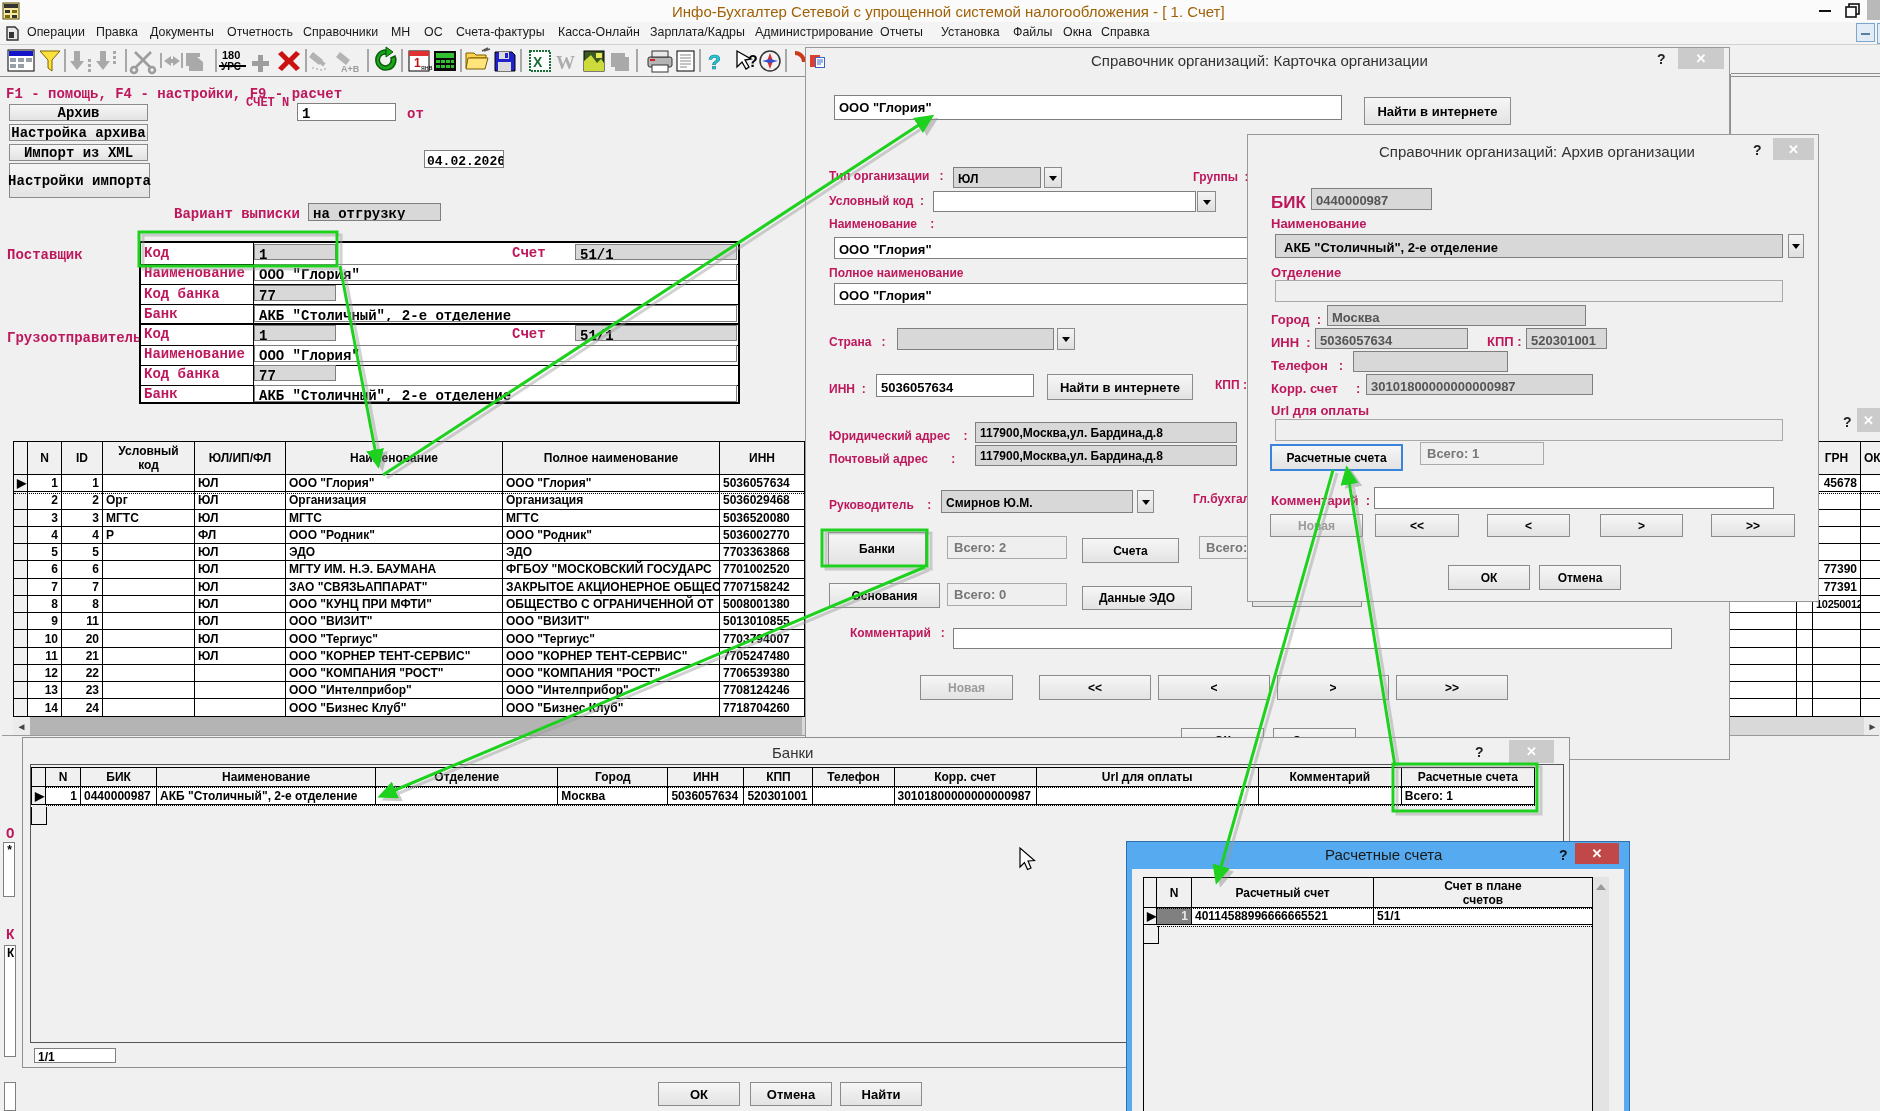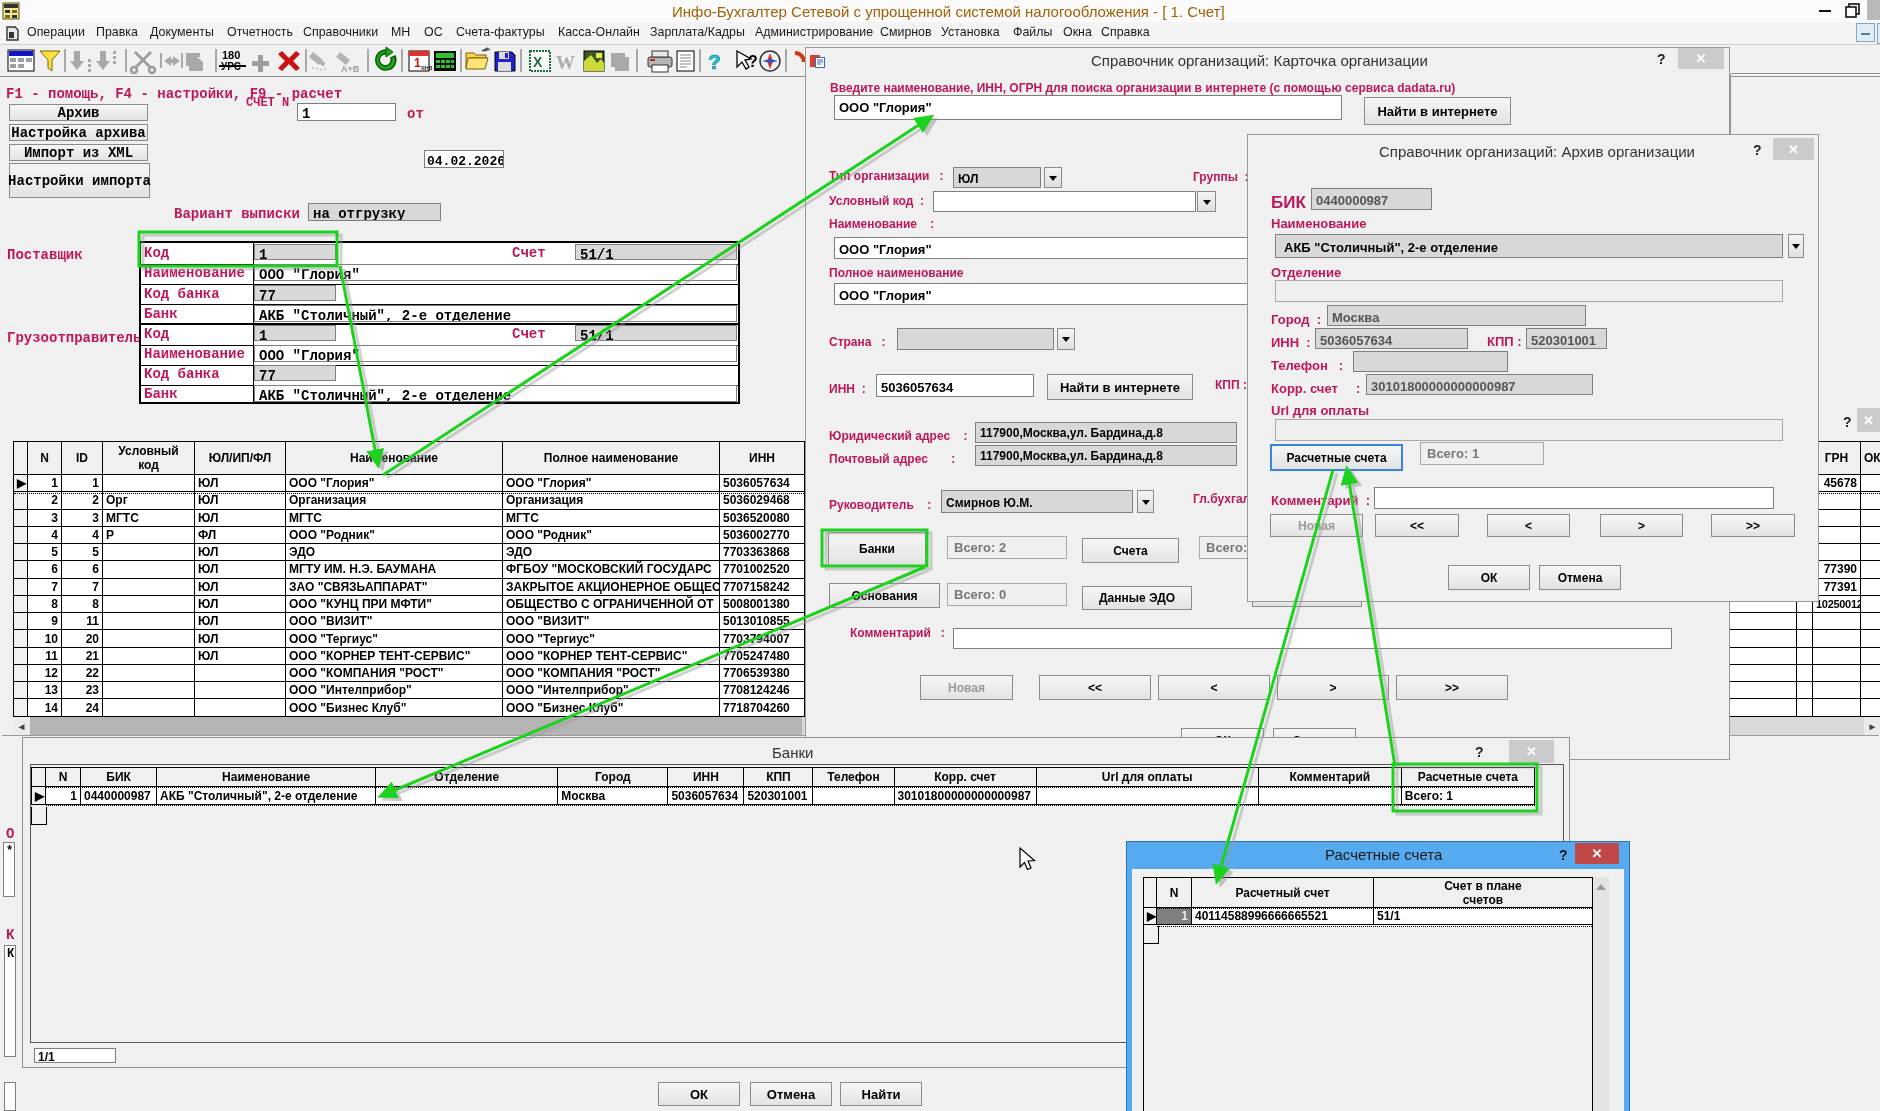--- a/index.html
+++ b/index.html
@@ -69,21 +69,21 @@
  <span class="abs" style="left:96px;">Правка</span>
  <span class="abs" style="left:150px;">Документы</span>
  <span class="abs" style="left:227px;">Отчетность</span>
  <span class="abs" style="left:303px;">Справочники</span>
  <span class="abs" style="left:391px;">МН</span>
  <span class="abs" style="left:424px;">ОС</span>
  <span class="abs" style="left:456px;">Счета-фактуры</span>
  <span class="abs" style="left:558px;">Касса-Онлайн</span>
  <span class="abs" style="left:650px;">Зарплата/Кадры</span>
  <span class="abs" style="left:755px;">Администрирование</span>
- <span class="abs" style="left:880px;">Смирнов</span>
+ <span class="abs" style="left:880px;">Отчеты</span>
  <span class="abs" style="left:941px;">Установка</span>
  <span class="abs" style="left:1013px;">Файлы</span>
  <span class="abs" style="left:1063px;">Окна</span>
  <span class="abs" style="left:1101px;">Справка</span>
 </div>
 <svg id="toolbar" class="abs" style="left:0;top:45px;" width="820" height="31" viewBox="0 0 820 31">
 
  <g stroke="#a8a8a8" stroke-width="2">
   <line x1="65" y1="4" x2="65" y2="27"></line>
         <line x1="126" y1="4" x2="126" y2="27"></line>
@@ -532,21 +532,20 @@
 <div id="kart" class="win" style="left:805px;top:47px;width:925px;height:713px;">
  <svg class="abs" style="left:4px;top:5px;" width="16" height="16" viewBox="0 0 16 16">
         <rect x="0" y="2" width="10" height="12" fill="#e23d2a"></rect>
         <rect x="5" y="4" width="10" height="11" fill="#3a66c8"></rect>
         <rect x="6" y="5" width="8" height="9" fill="#fff"></rect>
         <path d="M7 7 h6 M7 9 h6 M7 11 h4" stroke="#3a66c8"></path>
       </svg>
  <div class="wtitle" style="left:285px;top:4px;">Справочник организаций: Карточка организации</div>
  <div class="qm" style="left:851px;top:3px;">?</div>
  <div class="xbtn" style="left:872px;top:0px;width:46px;height:21px;">✕</div>
- <div class="lbl" style="left:24px;top:33px;">Введите наименование, ИНН, ОГРН для поиска организации в интернете (с помощью сервиса dadata.ru)</div>
  <div class="fld" style="left:28px;top:47px;width:508px;height:25px;font-size:13px;padding-top:4px;">ООО "Глория"</div>
  <div class="btn" style="left:558px;top:49px;width:147px;height:28px;font-size:13px;">Найти в интернете</div>
  <div class="lbl" style="left:23px;top:121px;">Тип организации&nbsp;&nbsp; :</div>
  <div class="gfld" style="left:147px;top:119px;width:88px;height:21px;padding-top:4px;color:#000;">ЮЛ</div>
  <div class="cbtn" style="left:238px;top:119px;width:18px;height:21px;"></div>
  <div class="lbl" style="left:387px;top:122px;">Группы&nbsp; :</div>
  <div class="lbl" style="left:23px;top:146px;">Условный код&nbsp; :</div>
  <div class="fld" style="left:127px;top:143px;width:263px;height:21px;"></div>
  <div class="cbtn" style="left:391px;top:143px;width:19px;height:21px;"></div>
  <div class="lbl" style="left:23px;top:169px;">Наименование&nbsp;&nbsp;&nbsp; :</div>

